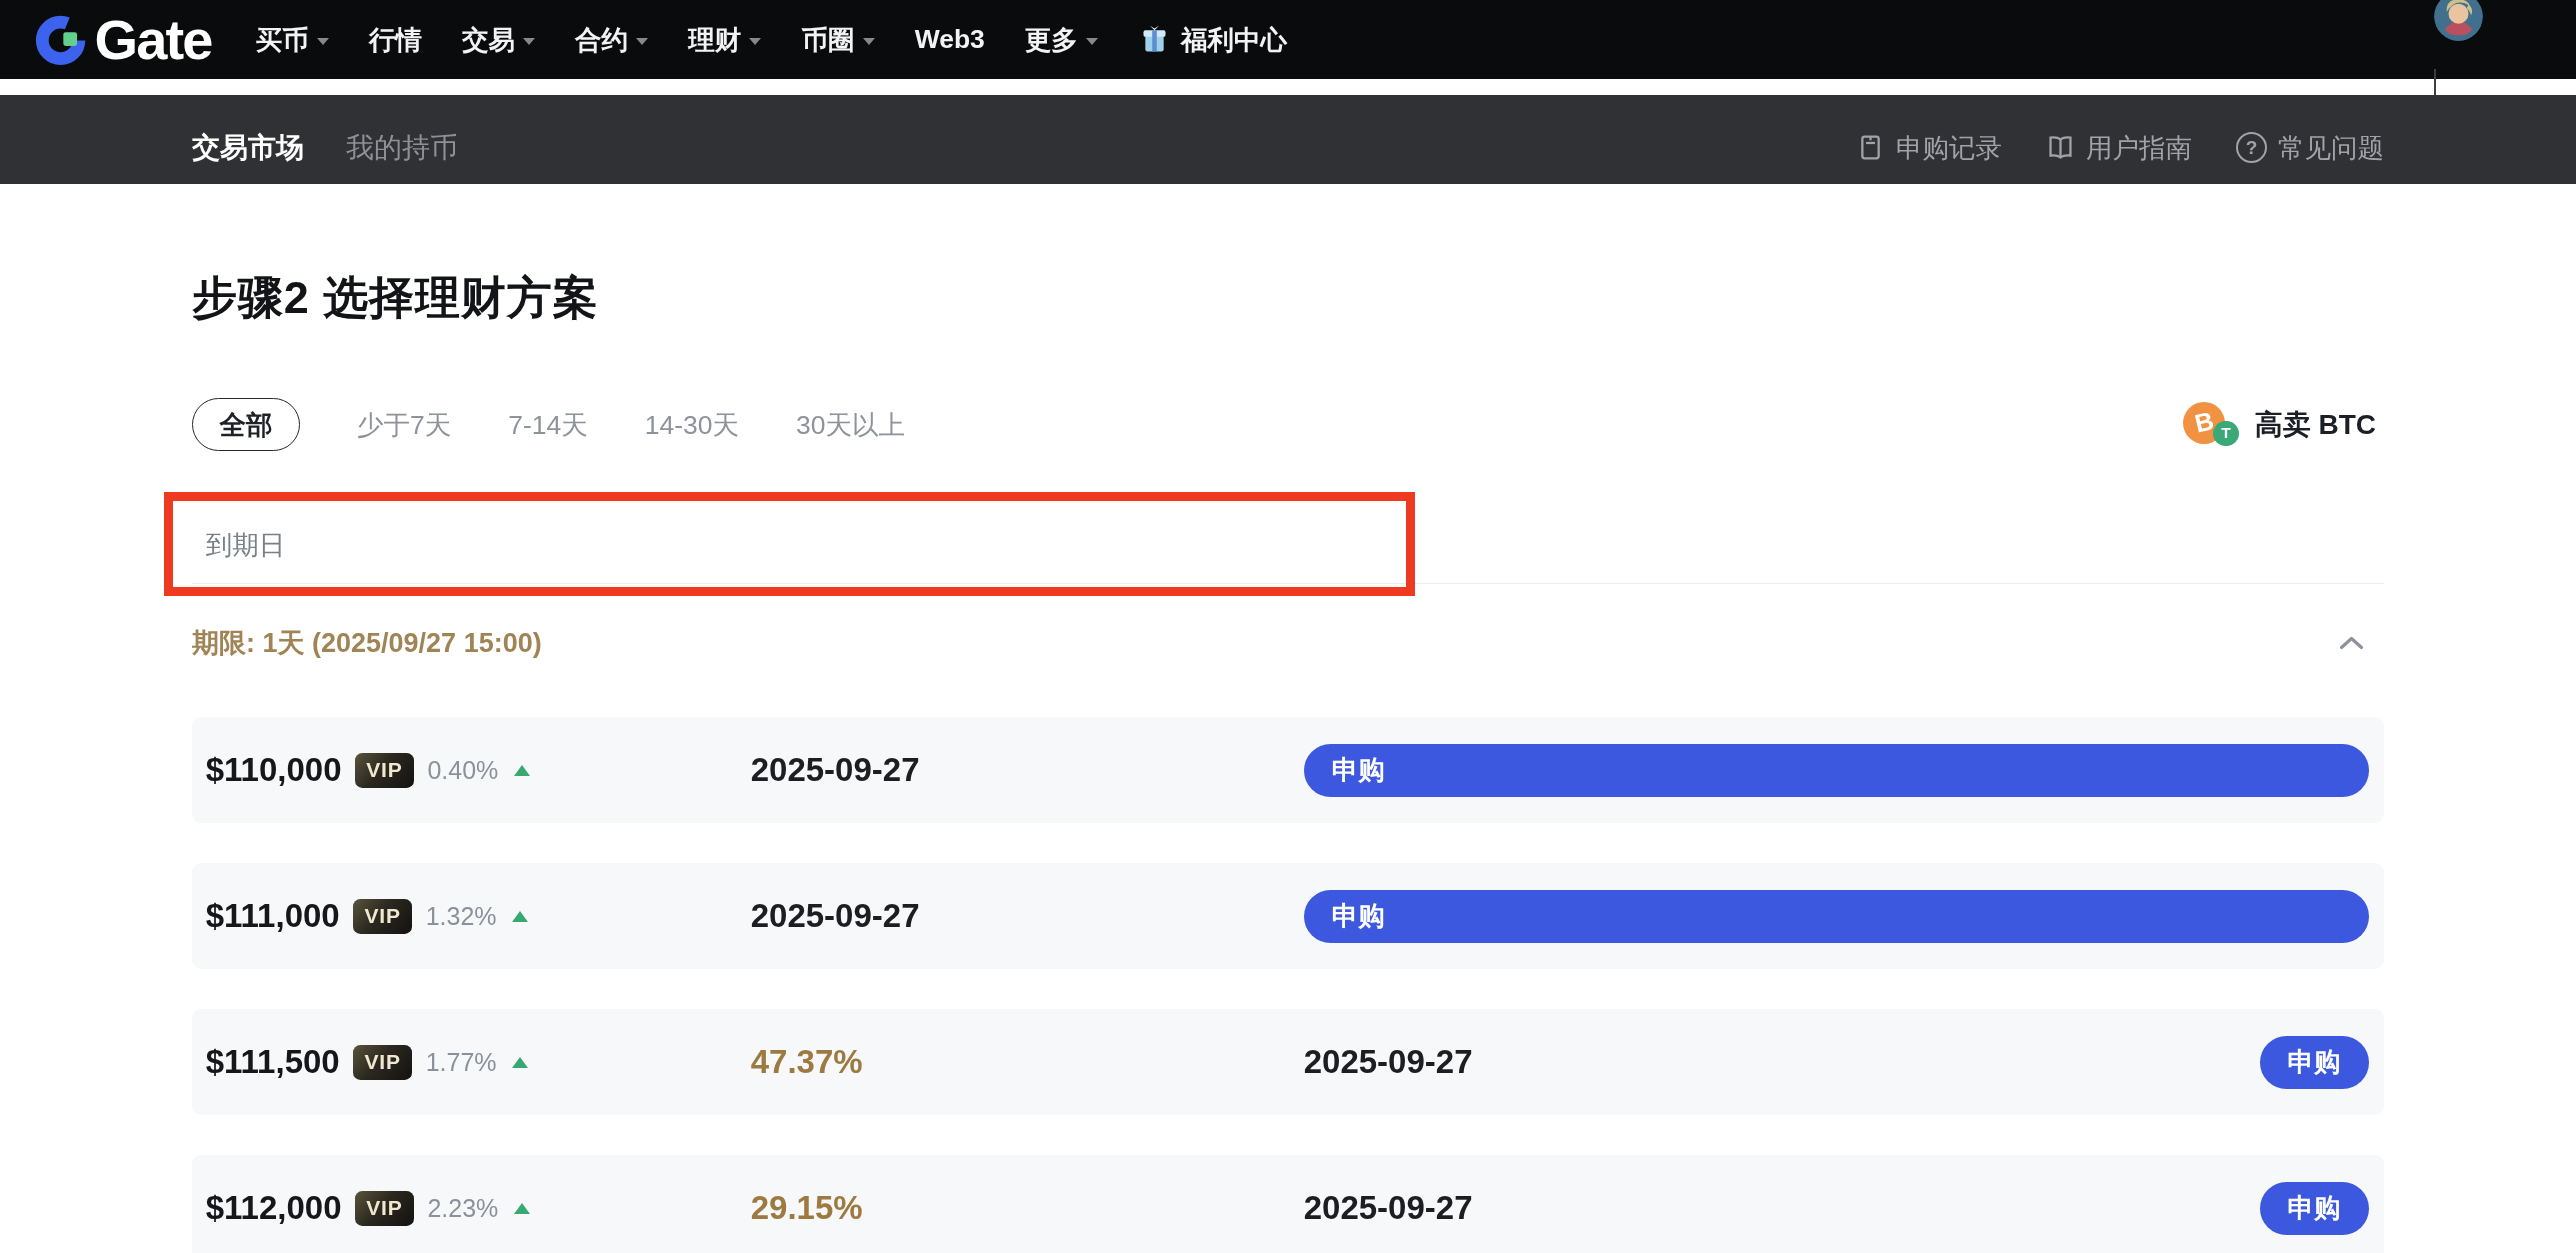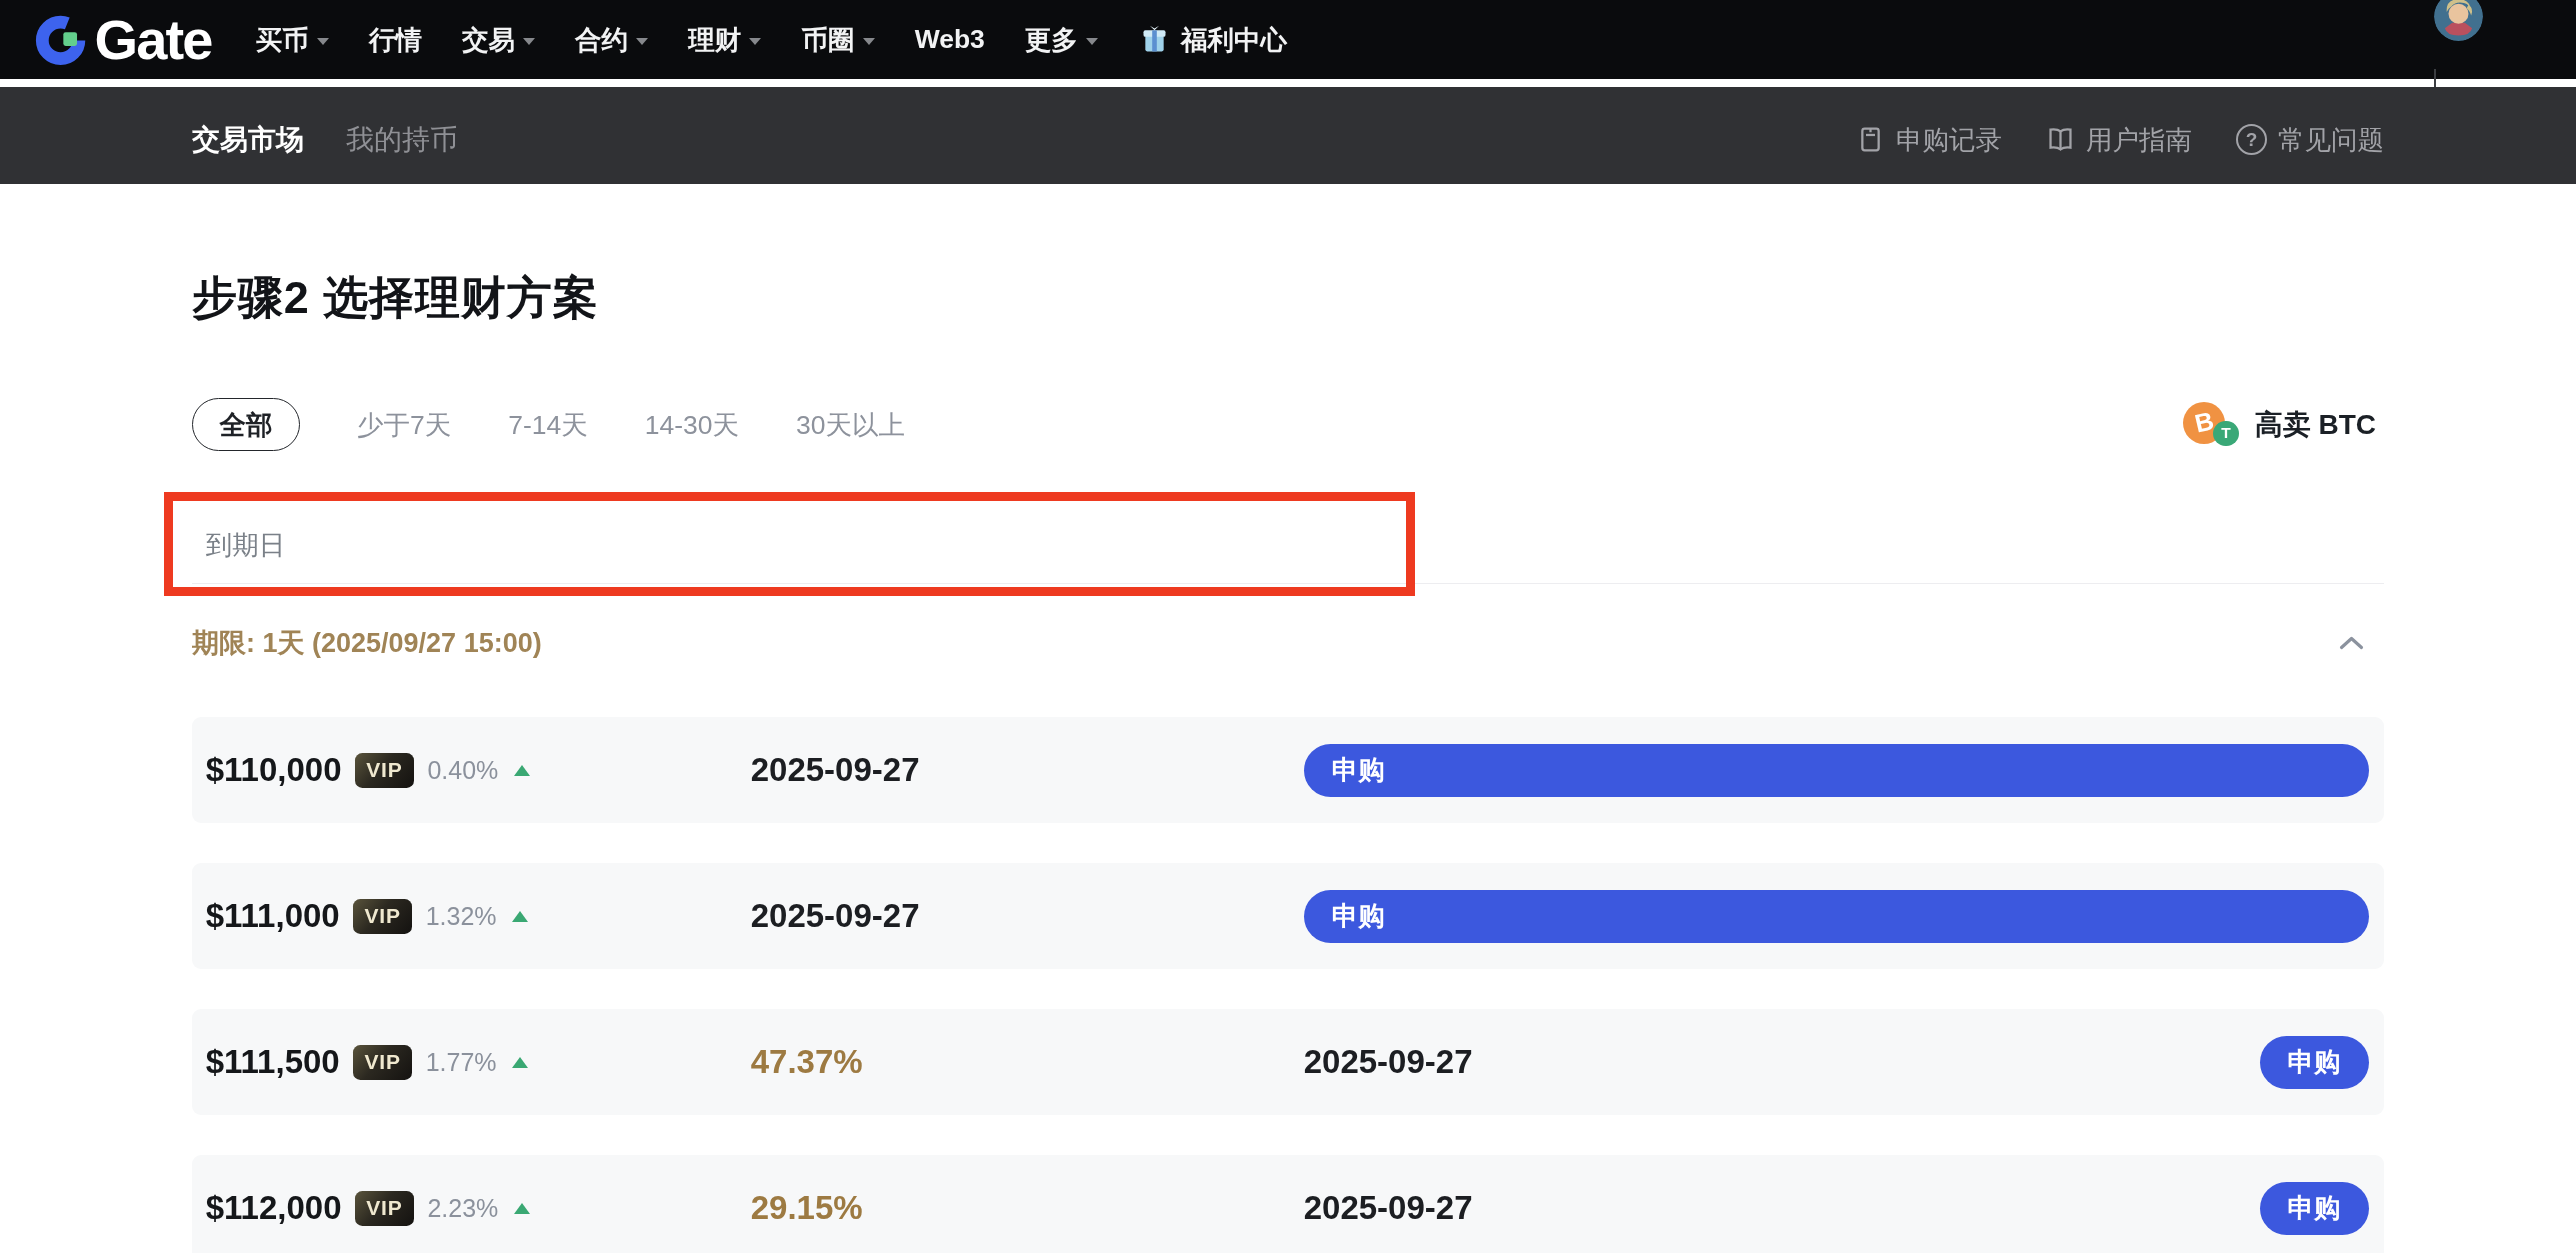--- a/index.html
+++ b/index.html
@@ -20,21 +20,21 @@
   .menu-item { display: flex; align-items: center; gap: 8.2px; font-size: 26.5px; font-weight: 600; color: #f2f3f4; cursor: pointer; }
   .caret { width: 0; height: 0; border-left: 6.4px solid transparent; border-right: 6.4px solid transparent; border-top: 7.3px solid #86888c; margin-top: 3.7px; }
   .rewards { display: flex; align-items: center; gap: 10px; font-size: 26.5px; font-weight: 600; color: #f2f3f4; margin-left: 40px; cursor: pointer; }
   .topnav-right { margin-left: auto; display: flex; align-items: flex-start; gap: 28px; flex-direction: column; }
   .deposit-btn { background: #fff; color: #101215; font-size: 26.5px; font-weight: 700; height: 53px; padding: 0 27px; border-radius: 913px; display: flex; align-items: center; border: none; cursor: pointer; }
   .avatar { width: 49px; height: 49px; border-radius: 50%; overflow: hidden; cursor: pointer; }
   .nav-divider { width: 1.8px; height: 33px; background: #3c3e42; }
 
   
   .subnav {
-    position: absolute; top: 87px; left: 0; right: 0; height: 105px;
+    position: absolute; top: 95px; left: 0; right: 0; height: 105px;
     background: #303134; display: flex; align-items: stretch; padding: 0 192px;
   }
   .tabs { display: flex; gap: 42px; }
   .tab { position: relative; display: flex; align-items: center; font-size: 28px; color: #8f9095; font-weight: 500; cursor: pointer; }
   .tab.active { color: #fff; font-weight: 700; }
   .tab-underline { position: absolute; left: 0; right: 0; bottom: 0; height: 5.5px; background: #fff; }
   .subnav-links { margin-left: auto; display: flex; align-items: center; gap: 44px; }
   .subnav-link { display: flex; align-items: center; gap: 11px; color: #a2a3a8; font-size: 26.5px; cursor: pointer; }
   .q-icon { width: 31px; height: 31px; border: 2.3px solid #a2a3a8; border-radius: 50%; display: flex; align-items: center; justify-content: center; font-size: 19px; font-weight: 700; color: #a2a3a8; }
 

